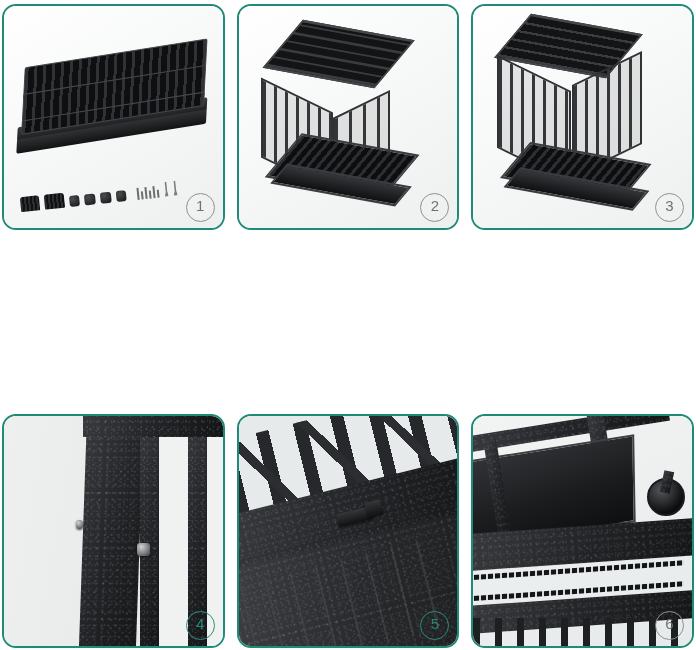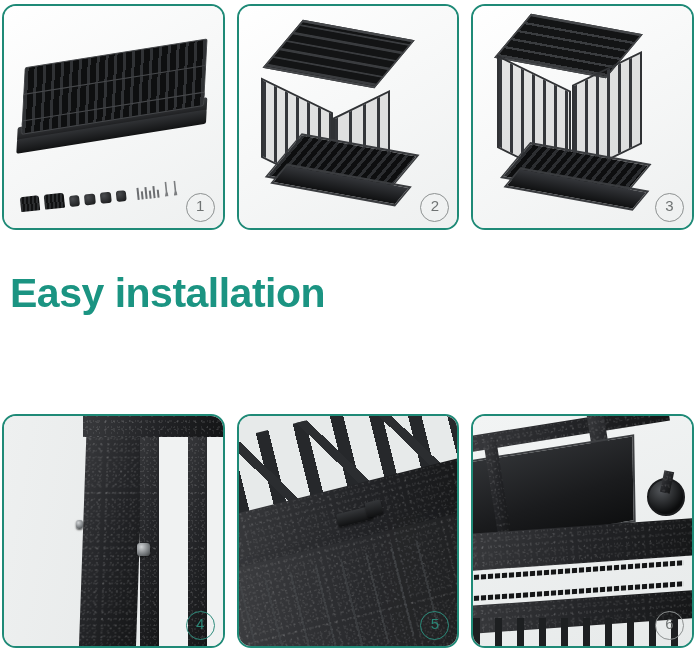--- a/index.html
+++ b/index.html
@@ -312,21 +312,20 @@
           </div>
           <div class="plate" style="left:15%; top:66%; width:64%; height:16%; transform:skewX(-40deg) skewY(9deg);"></div>
           <div class="plate" style="left:13%; top:78%; width:68%; height:9%; transform:skewX(-40deg) skewY(9deg); background:linear-gradient(180deg,#34363a,#0f1011);"></div>
         </div>
       </div>
       <div class="badge">3</div>
     </div>
   </div>
 
   <div id="headline-block">
-    <h1 id="headline">Easy installation</h1>
   </div>
 
   <div class="panel-row" id="row-bottom">
 
     <div class="panel">
       <div class="photo">
         <div class="macro">
           <div style="position:absolute; inset:0; background:linear-gradient(100deg,#eef0f0,#e4e7e7);"></div>
           <div class="hammertone" style="position:absolute; left:36%; top:-4%; width:26%; height:108%; transform:skewX(-2deg);"></div>
           <div class="hammertone" style="position:absolute; left:62%; top:-4%; width:9%; height:108%;"></div>

